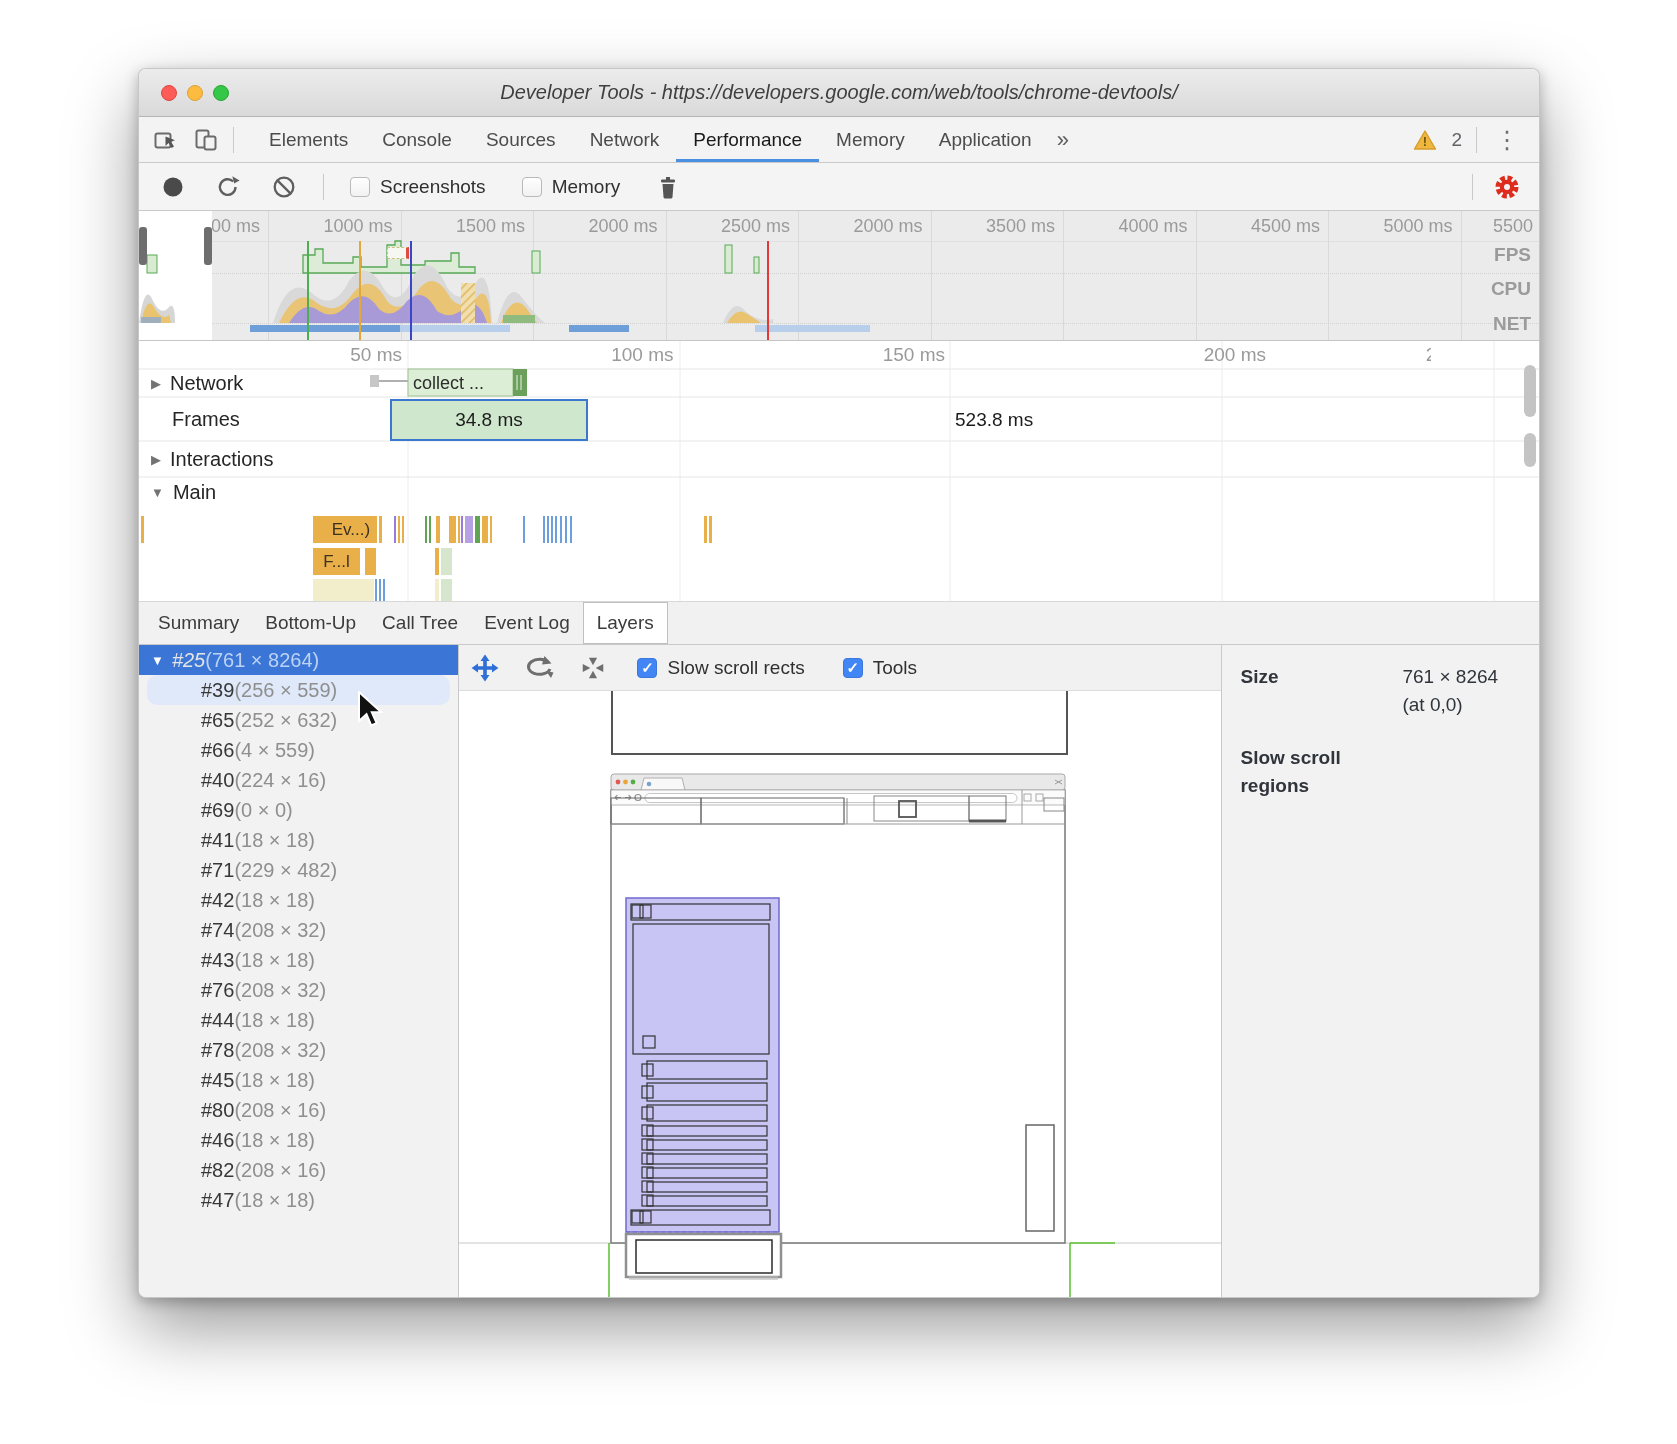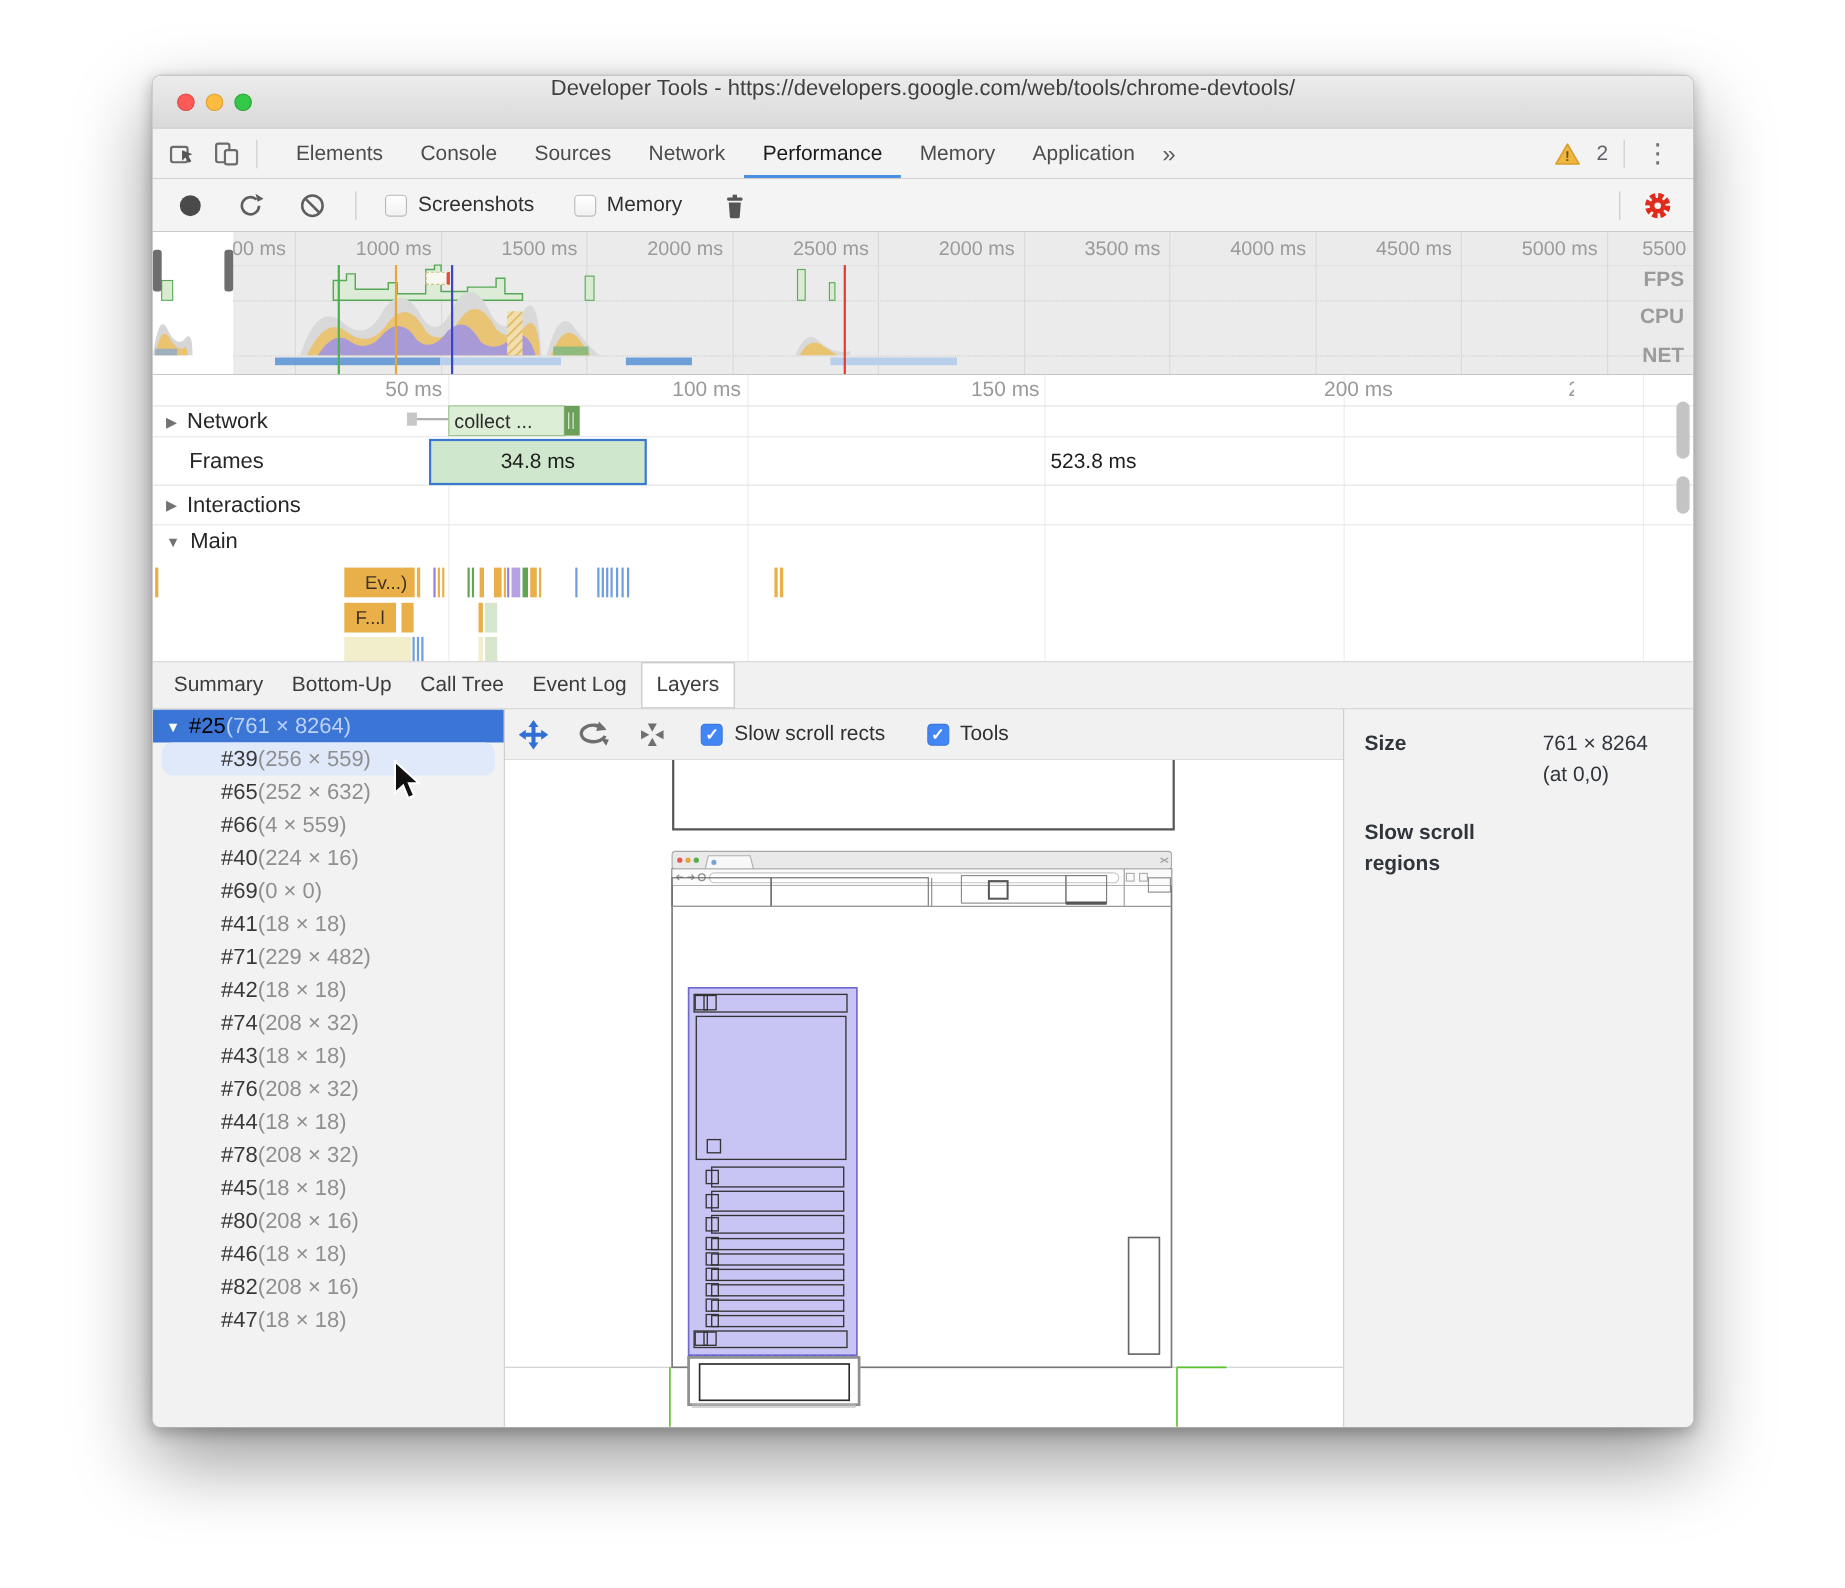--- a/index.html
+++ b/index.html
@@ -6,21 +6,21 @@
   html,body { width:1677px; height:1444px; background:#ffffff; font-family:"Liberation Sans", sans-serif; }
   .window {
     position:absolute; left:138px; top:68px; width:1402px; height:1230px;
     border-radius:8px; overflow:hidden; background:#fff;
     box-shadow:0 30px 70px rgba(0,0,0,.40), 0 4px 14px rgba(0,0,0,.25);
     border:1px solid rgba(0,0,0,.22);
   }
   
   .titlebar { position:absolute; left:0; top:0; width:100%; height:48px;
     background:linear-gradient(#ececec,#d9d9d9); border-bottom:1px solid #b5b5b5;
-    display:flex; justify-content:center; }
+    display:flex; align-items:center; justify-content:center;font-style:italic; }
   .traffic { position:absolute; left:22px; top:16px; display:flex; gap:10px; }
   .tl { width:16px; height:16px; border-radius:50%; }
   .tl.red { background:#fc5b57; border:1px solid #dd4743; }
   .tl.yel { background:#fdbc40; border:1px solid #dd9f34; }
   .tl.grn { background:#34c748; border:1px solid #28a532; }
   .wtitle { font-size:20px; color:#3f3f3f; font-weight:500; }
   
   .tabbar { position:absolute; left:0; top:48px; width:100%; height:46px;
     background:#f3f3f3; border-bottom:1px solid #c9c9c9; display:flex; align-items:stretch; }
   .tbicons { display:flex; align-items:center; padding-left:14px; gap:14px; }
@@ -72,21 +72,21 @@
   .btab.active { background:#fff; border:1px solid #c0c0c0; }
   
   .bottom { position:absolute; left:0; top:576px; width:100%; height:654px; display:flex; }
   .ltree { width:321px; height:100%; background:#f2f2f2; border-right:1px solid #c9c9c9; overflow:hidden; position:relative; }
   .trow { height:30px; display:flex; align-items:center; font-size:20px; padding-left:62px; white-space:nowrap; }
   .trow .tid { color:#383838; }
   .trow .tsize { color:#8f8f8f; }
   .trow.root { padding-left:12px; }
   .trow.root .rarr { font-size:13px; color:#fff; margin-right:8px; }
   .trow.sel { background:#3b76d6; }
-  .trow.sel .tid { color:#000000; }
+  .trow.sel .tid { color:#e5e5e5;font-style:italic; }
   .trow.sel .tsize { color:#bcd2f5; }
   .trow.hov { background:#dfe9f9; border-radius:10px; margin:0 8px; padding-left:54px; }
   .lmid { width:762px; height:100%; display:flex; flex-direction:column; }
   .viz-toolbar { height:46px; background:#f1f1f1; border-bottom:1px solid #dddddd; display:flex; align-items:center; }
   .viz { flex:1; background:#fff; position:relative; }
   .ldetails { width:318px; height:100%; background:#f2f2f2; border-left:1px solid #c9c9c9; padding:18px 18px; }
   .drow { display:grid; grid-template-columns:152px 1fr; column-gap:10px; margin-bottom:26px; }
   .dlabel { font-size:19px; font-weight:bold; color:#30353c; line-height:1.45; }
   .dvalue { font-size:19px; color:#30353c; line-height:1.45; white-space:pre-line; }
   .cursor { position:absolute; left:218px; top:622px; z-index:40; pointer-events:none; }

